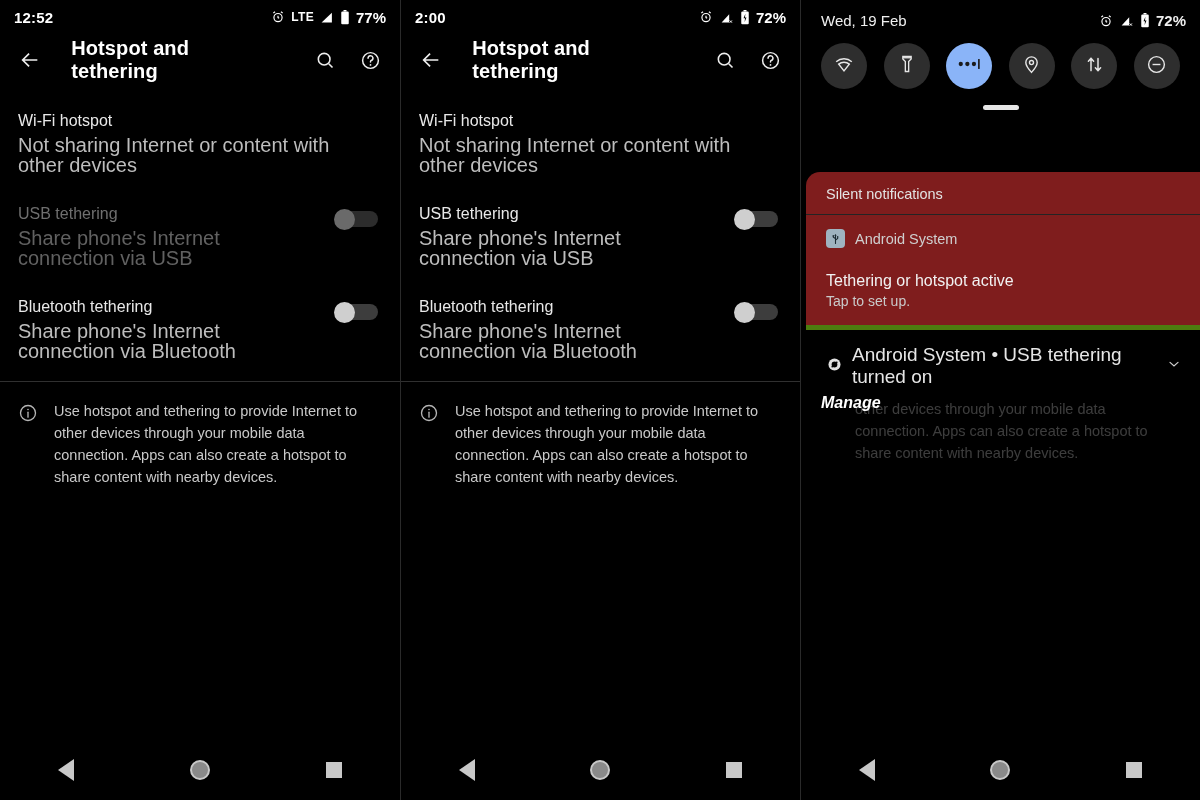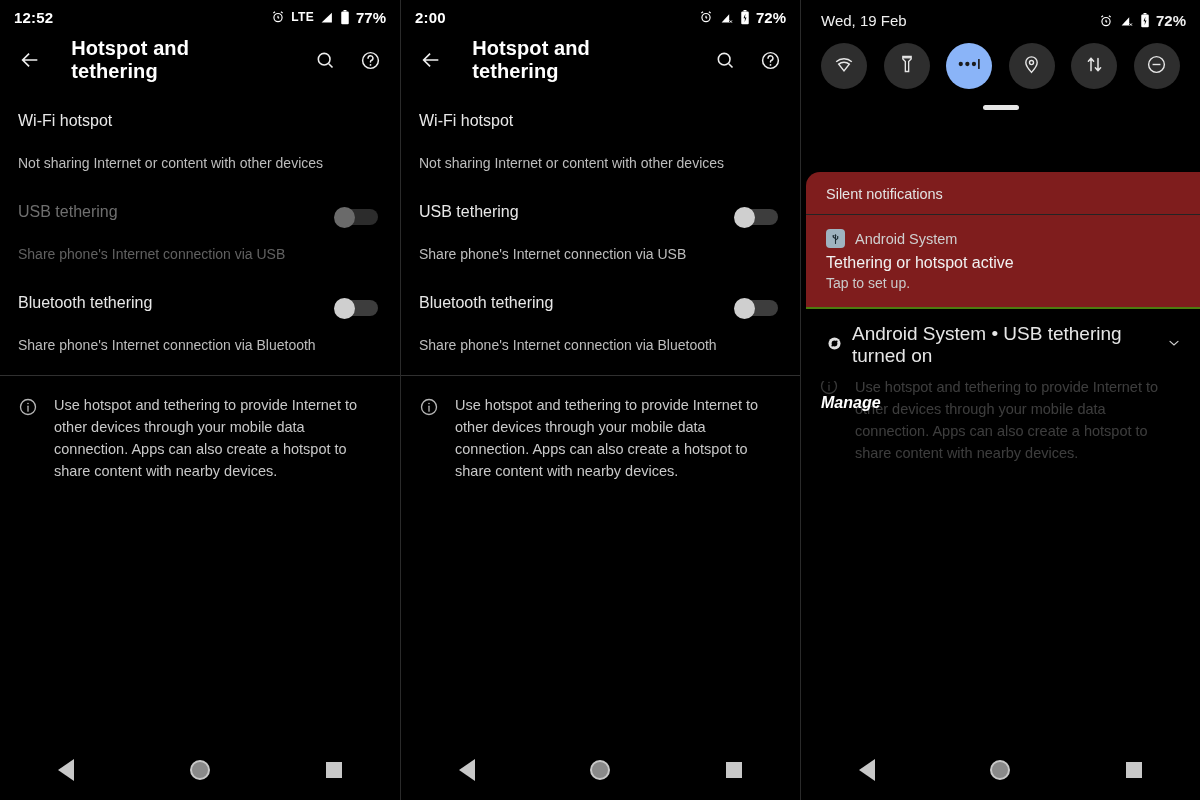--- a/index.html
+++ b/index.html
@@ -21,21 +21,21 @@
   .appbar { height:52px; display:flex; align-items:center; padding:0 16px; gap:18px; }
   .appbar .title { font-size:20px; font-weight:700; letter-spacing:.1px; margin-left:10px; }
   .appbar .spacer { flex:1; }
   .icon-btn { width:28px; height:28px; display:flex; align-items:center; justify-content:center; }
 
   
   .list { padding-top:10px; }
   .row { display:flex; align-items:flex-start; padding:14px 22px 14px 18px; min-height:64px; }
   .row .texts { flex:1; padding-right:12px; }
   .row .t1 { font-size:16px; line-height:22px; color:#e8e8e8; font-weight:400; }
-  .row .t2 { font-size:14px; line-height:20px; color:#bdbdbd; margin-top:21px; }
+  .row .t2 { font-size:20px; line-height:20px; color:#bdbdbd; margin-top:3px; }
   .row.disabled .t1 { color:#6f6f6f; }
   .row.disabled .t2 { color:#616161; }
 
   .switch { width:44px; height:20px; position:relative; flex:0 0 auto; margin-top:6px; }
   .switch .track { position:absolute; right:0; top:2px; width:34px; height:16px; border-radius:8px; background:#3d3d3d; }
   .switch .knob { position:absolute; left:0; top:0; width:21px; height:21px; border-radius:50%; background:#cfcfcf; }
   .switch.dim .knob { background:#6a6a6a; }
   .switch.dim .track { background:#2c2c2c; }
 
   .divider { height:1px; background:#303030; margin-top:6px; }
@@ -54,24 +54,24 @@
   .qs-clock { padding:14px 20px 0 20px; font-size:19px; font-weight:700; }
   .qs-daterow { display:flex; align-items:center; padding:12px 14px 0 20px; font-size:15px; color:#efefef; }
   .qs-daterow .sb-right { margin-left:auto; display:flex; align-items:center; gap:6px; font-weight:700; font-size:15px; }
   .tiles { display:flex; justify-content:space-between; padding:14px 20px 0 20px; }
   .tile { width:46px;height:46px;border-radius:50%;background:#2e2e2e;display:flex;align-items:center;justify-content:center; }
   .tile.active { background:#8ab4f8; }
   .pageind { width:36px;height:5px;border-radius:3px;background:#e6e6e6;margin:16px auto 0 auto; }
 
   .shade { position:absolute; left:5px; right:0; top:172px; background:#7f1d1d; border-top-left-radius:14px; }
   .shade-header { padding:14px 20px 12px 20px; font-size:14.5px; color:#e3e3e3; border-bottom:1px solid #242424; }
-  .notif { padding:14px 18px 16px 20px; border-bottom:2px solid #4d7c0f; }
+  .notif { padding:14px 18px 16px 20px; border-bottom:5px solid #4d7c0f; }
   .notif-app { display:flex; align-items:center; gap:10px; font-size:14.5px; color:#cfcfcf; }
   .usb-badge { width:19px;height:19px;border-radius:4px;background:#9fb3c0;display:flex;align-items:center;justify-content:center; }
-  .notif-title { margin-top:6px; font-size:16px; color:#f2f2f2; }
+  .notif-title { margin-top:24px; font-size:16px; color:#f2f2f2; }
   .notif-body { margin-top:3px; font-size:14px; color:#cacaca; }
   .notif-collapsed { display:flex; align-items:center; gap:9px; padding:14px 18px 14px 20px; background:#000; }
   .notif-collapsed .txt { font-size:19px; color:#e6e6e6; }
   .notif-collapsed .chev { margin-left:auto; }
   .manage { position:absolute; left:20px; top:394px; font-size:16px; font-weight:700; color:#fff;font-style:italic; }
 
   .ghost { position:absolute; left:0; top:376px; width:100%; display:flex; padding:0 22px 0 18px; gap:16px; opacity:.30; }
   .ghost .g-text { font-size:14.5px; line-height:22px; color:#c9c9c9; }
 </style>
 </head>

